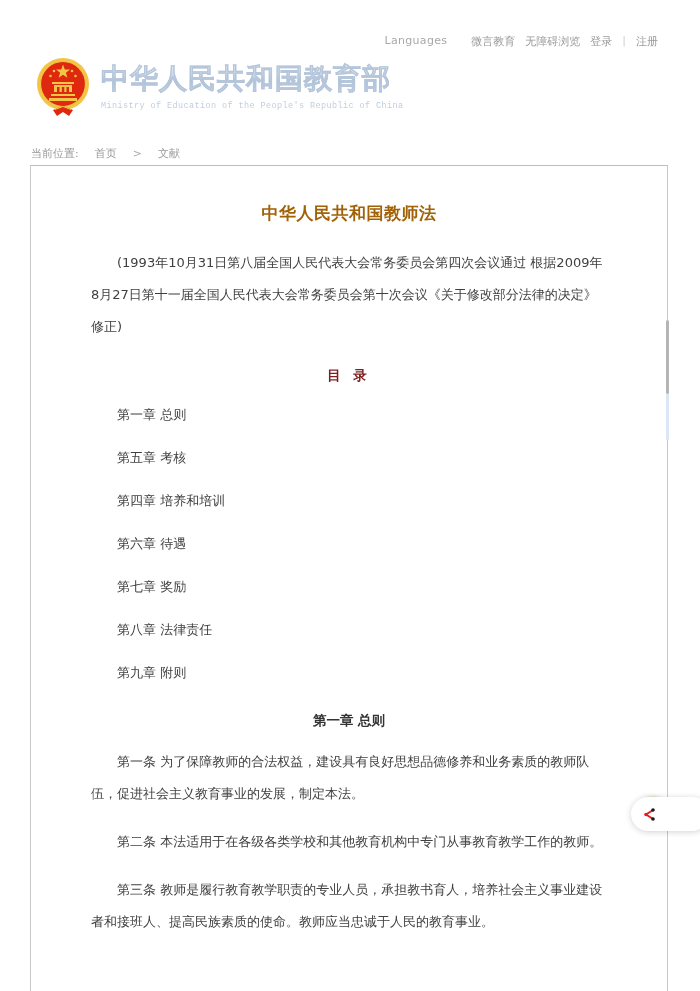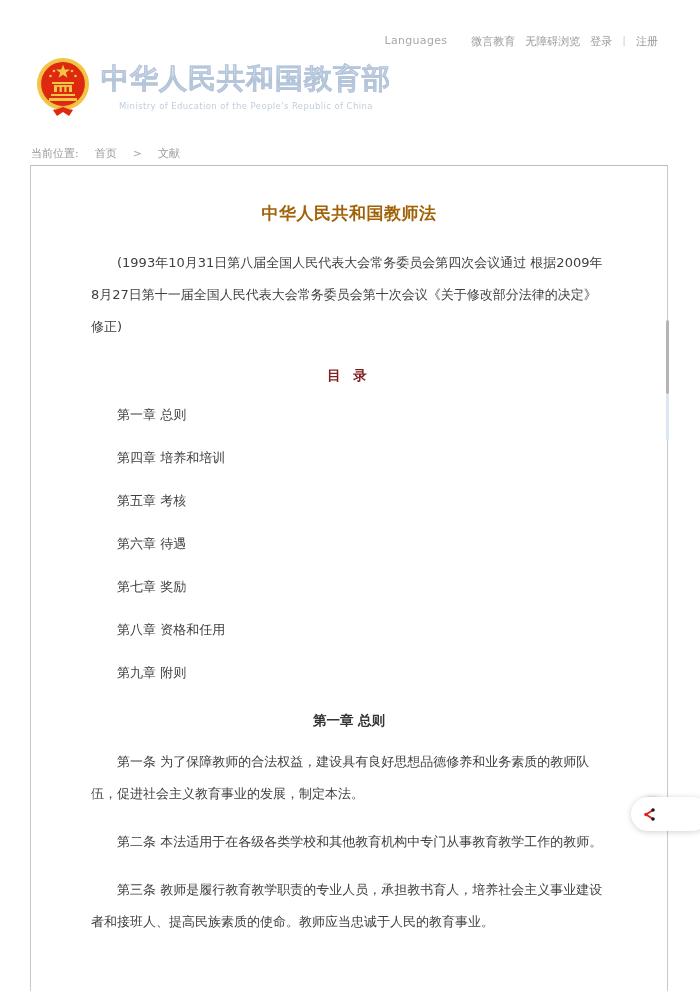--- a/index.html
+++ b/index.html
@@ -10,21 +10,21 @@
   
   .topbar { position:absolute; top:34px; right:42px; display:flex; 
     gap:10px; font-size:11px; color:#9a9a9a; }
   .topbar span { cursor:pointer; }
   .topbar .lang { margin-right:14px; color:#a8a8a8; letter-spacing:0.3px; }
   .topbar .sep { color:#cfcfcf; cursor:default; }
 
   
   .header { position:absolute; top:56px; left:35px; display:flex; align-items:flex-start; }
   .emblem { width:56px; height:62px; margin-right:10px; }
-  .site-names { padding-top:4px; }
+  .site-names { padding-top:4px;font-family:Liberation Mono, monospace; }
   .site-name-cn { font-size:28px; font-weight:bold; letter-spacing:1px;
     background:linear-gradient(180deg,#f2f7fd 0%,#ccd9ea 40%,#a9bed8 55%,#dde7f2 100%);
     -webkit-background-clip:text; background-clip:text; color:transparent;
     -webkit-text-stroke:0.4px #b6c6da; }
   .site-name-en { margin-top:3px; font-size:8.5px; color:#c2cedd; letter-spacing:0.4px;text-align:center; }
 
   
   .breadcrumb { position:absolute; top:146px; left:31px; font-size:11px; color:#999;
     display:flex; gap:16px; align-items:center; }
   .breadcrumb .crumb-link { cursor:pointer; }
@@ -108,25 +108,25 @@
   </div>
 
   <div class="card">
     <h1 class="doc-title">中华人民共和国教师法</h1>
 
     <p class="para">(1993年10月31日第八届全国人民代表大会常务委员会第四次会议通过 根据2009年8月27日第十一届全国人民代表大会常务委员会第十次会议《关于修改部分法律的决定》修正)</p>
 
     <div class="toc-head">目 录</div>
 
     <p class="toc-item">第一章 总则</p>
+    <p class="toc-item">第五章 考核</p>
     <p class="toc-item">第四章 培养和培训</p>
-    <p class="toc-item">第五章 考核</p>
     <p class="toc-item">第六章 待遇</p>
     <p class="toc-item">第七章 奖励</p>
-    <p class="toc-item">第八章 资格和任用</p>
+    <p class="toc-item">第八章 法律责任</p>
     <p class="toc-item">第九章 附则</p>
 
     <div class="chapter-head">第一章 总则</div>
 
     <p class="para">第一条 为了保障教师的合法权益，建设具有良好思想品德修养和业务素质的教师队伍，促进社会主义教育事业的发展，制定本法。</p>
     <p class="para">第二条 本法适用于在各级各类学校和其他教育机构中专门从事教育教学工作的教师。</p>
     <p class="para">第三条 教师是履行教育教学职责的专业人员，承担教书育人，培养社会主义事业建设者和接班人、提高民族素质的使命。教师应当忠诚于人民的教育事业。</p>
 
   </div>
 

